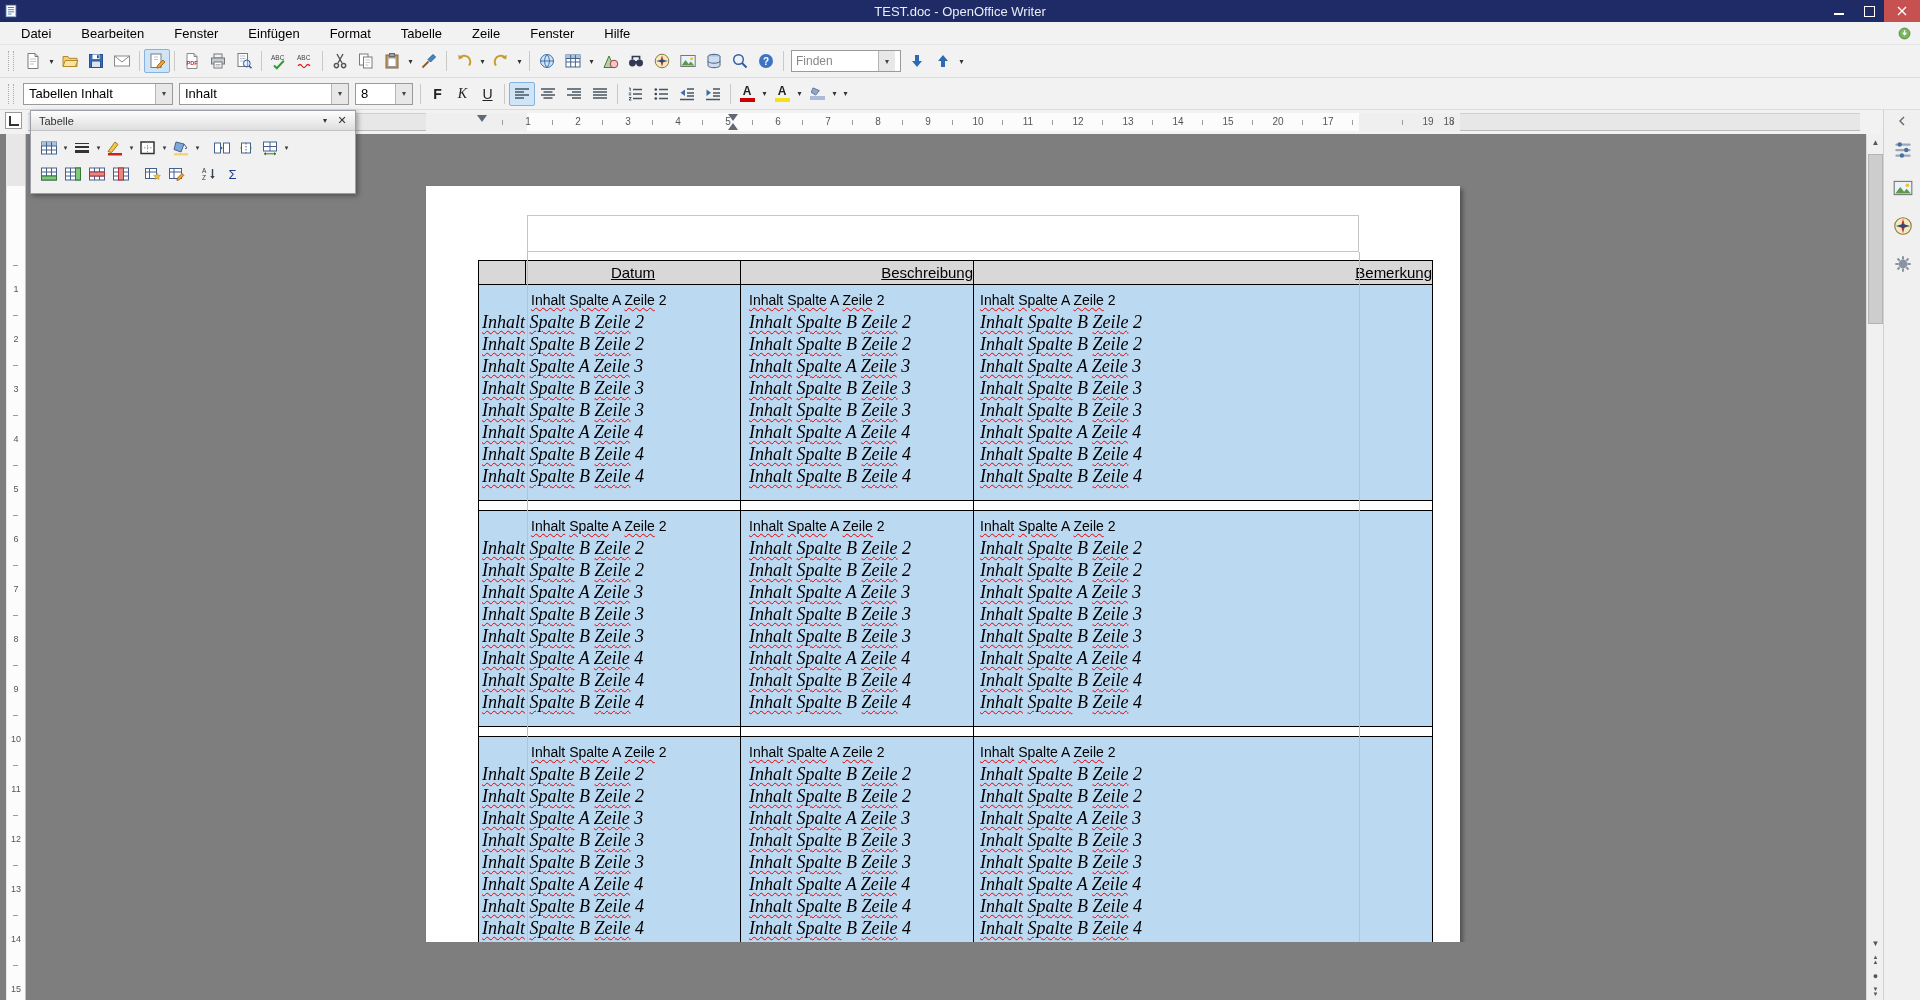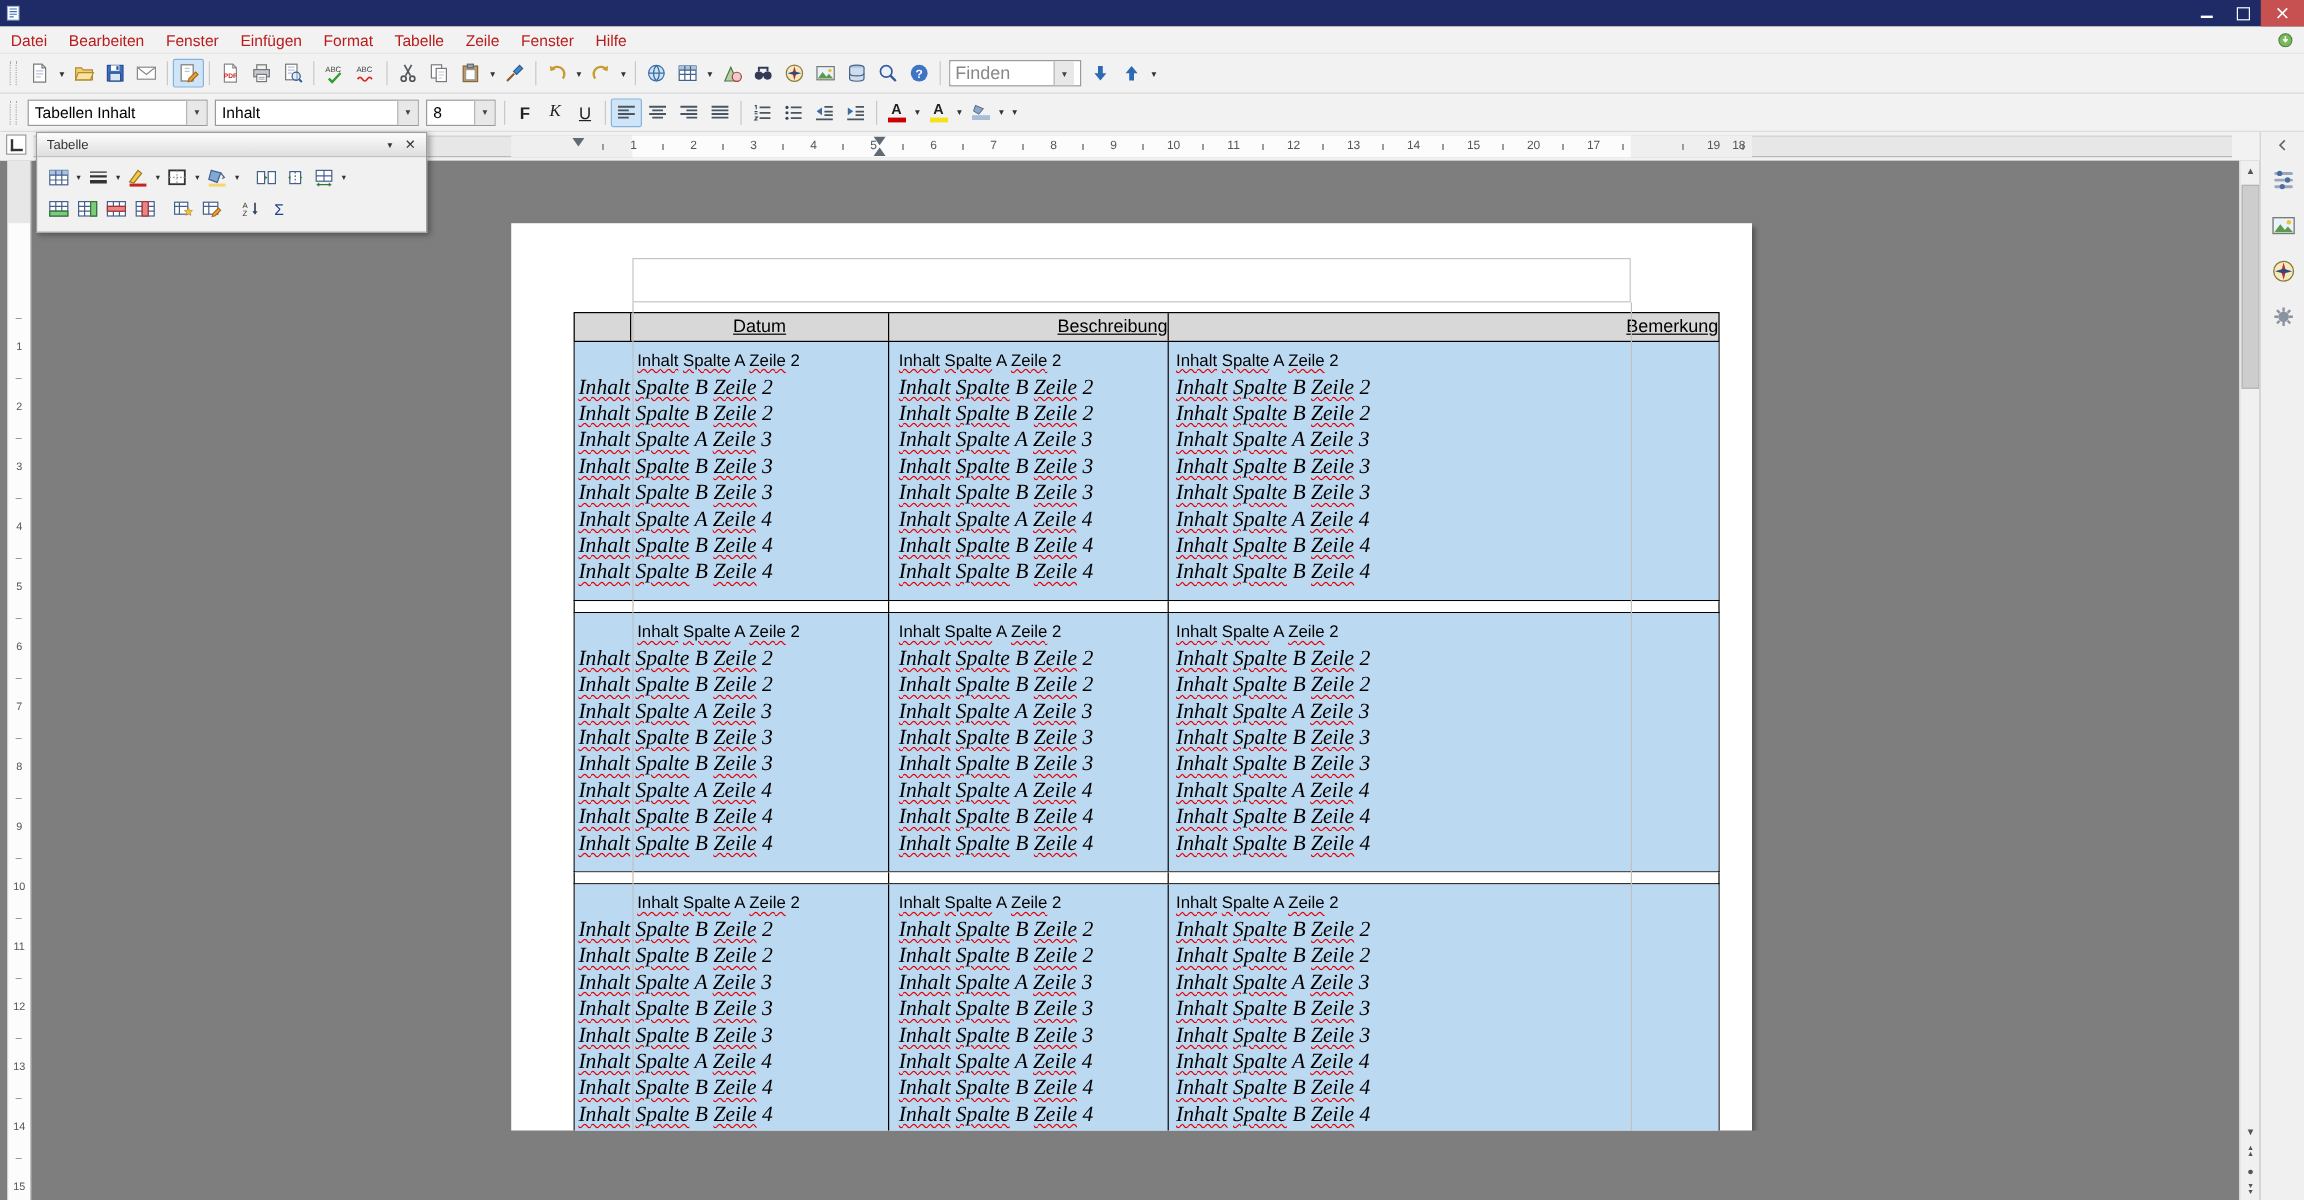--- a/index.html
+++ b/index.html
@@ -14,38 +14,38 @@
   .title-text { position:absolute; left:0; right:0; text-align:center; color:#e9edf6; font-size:13px; pointer-events:none; }
   .winbtns { margin-left:auto; display:flex; height:22px; z-index:2; }
   .wb { width:30px; height:22px; display:flex; align-items:center; justify-content:center; }
   .wb-min::before { content:""; width:10px; height:0; border-bottom:2px solid #fff; margin-top:6px; }
   .wb-max::before { content:""; width:9px; height:9px; border:1px solid #fff; }
   .wb-close { width:36px; background:#c75050; }
   .wb-close svg { width:10px; height:10px; }
 
   
   .menubar { left:0; top:22px; width:1920px; height:23px; background:#f2f2f2; display:flex; align-items:center; border-bottom:1px solid #e6e6e6; }
-  .menu-item { padding:13px 9px; font-size:13px; color:#b91c1c; }
+  .menu-item { padding:13px 9px; font-size:13px; color:#000000;margin-left:12px; }
   .menu-right { margin-left:auto; margin-right:6px; width:20px; height:20px; display:flex; align-items:center; justify-content:center; }
   .menu-right svg { width:15px; height:15px; }
 
   
   .tb { left:0; width:1920px; background:#f2f2f2; display:flex; align-items:center; border-bottom:1px solid #dcdcdc; }
   .tb1 { top:45px; height:33px; padding-left:6px; }
   .tb2 { top:78px; height:32px; padding-left:6px; }
   .grip { width:6px; height:20px; margin:0 6px 0 2px; border-left:1px dotted #aaa; border-right:1px dotted #aaa; }
   .ti { width:26px; height:24px; display:flex; align-items:center; justify-content:center; border:1px solid transparent; border-radius:2px; }
   .ti svg { width:18px; height:18px; }
   .ti.active { background:#cfe4f7; border-color:#84b4dd; }
   .dd { width:11px; height:24px; display:flex; align-items:center; justify-content:center; font-size:8px; color:#333; }
   .sep { width:1px; height:20px; background:#c9c9c9; margin:0 4px; }
   .combo { height:22px; border:1px solid #9a9a9a; background:#fff; display:flex; align-items:center; font-size:13px; margin:0 3px; }
   .cval { padding:0 5px; flex:1; white-space:nowrap; overflow:hidden; }
   .cbtn { width:17px; height:100%; background:#e8e8e8; border-left:1px solid #b5b5b5; display:flex; align-items:center; justify-content:center; font-size:8px; color:#444; }
-  .find-combo input { width:86px; border:none; outline:none; font-size:15px; padding-left:4px; font-family:"Liberation Sans",sans-serif; }
+  .find-combo input { width:86px; border:none; outline:none; font-size:12px; padding-left:4px; font-family:"Liberation Sans",sans-serif; }
   .find-combo input::placeholder { color:#888; }
   .fmtbtn { width:25px; height:22px; display:flex; align-items:center; justify-content:center; font-size:14px; color:#222; border:1px solid transparent; }
   .fb-b { font-weight:bold; }
   .fb-i { font-style:italic; font-family:"Liberation Serif",serif; }
   .fb-u { text-decoration:underline; }
   .colbtn { width:24px; height:24px; display:flex; flex-direction:column; align-items:center; justify-content:center; }
   .colletter { font-size:12px; font-weight:bold; line-height:13px; color:#222; }
   .colbar { width:15px; height:4px; }
   .bar-red { background:#cc0000; }
   .bar-yellow { background:#f3e11c; }
@@ -136,20 +136,21 @@
 </head>
 <body>
 
 <div class="abs titlebar">
   <span class="app-icon">
     <svg viewBox="0 0 16 16">
         <rect x="2.5" y="1.5" width="11" height="13" fill="#fff" stroke="#9ab0d0"></rect>
         <path d="M4.5 4h7M4.5 6.5h7M4.5 9h7M4.5 11.5h4" stroke="#3a6fbf"></path>
       </svg>
   </span>
+  <span class="title-text">TEST.doc - OpenOffice Writer</span>
   <div class="winbtns">
     <span class="wb wb-min"></span>
     <span class="wb wb-max"></span>
     <span class="wb wb-close">
       <svg viewBox="0 0 10 10">
           <path d="M1 1l8 8M9 1l-8 8" stroke="#fff" stroke-width="1.4"></path>
         </svg>
     </span>
   </div>
 </div>

